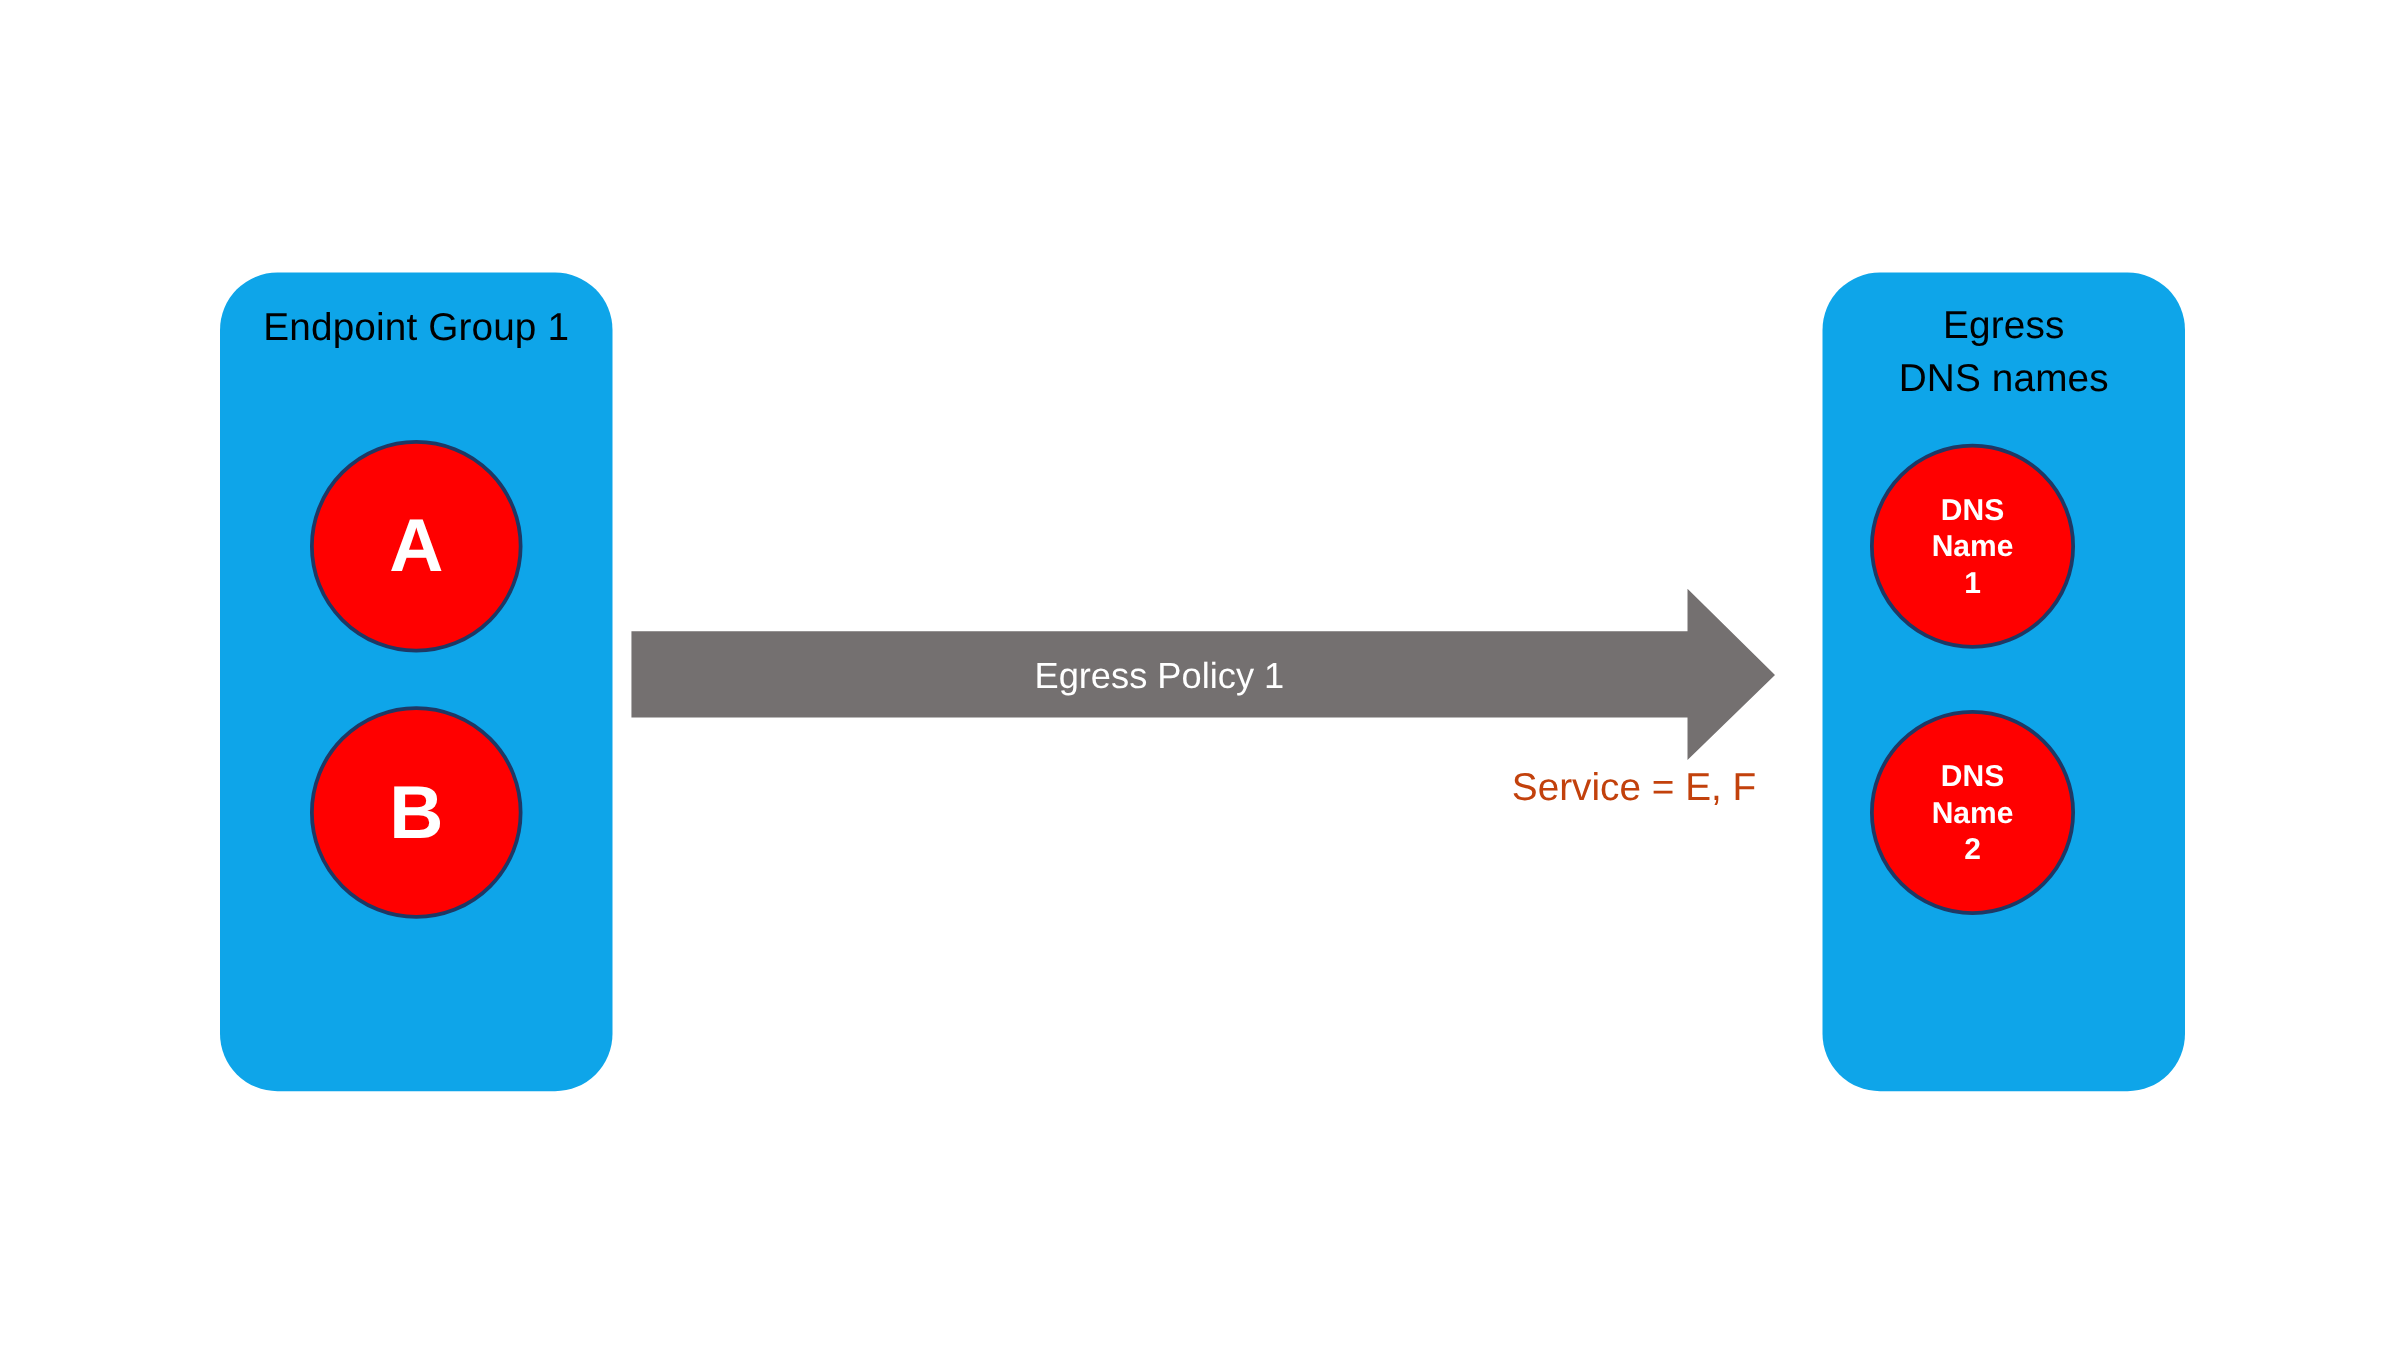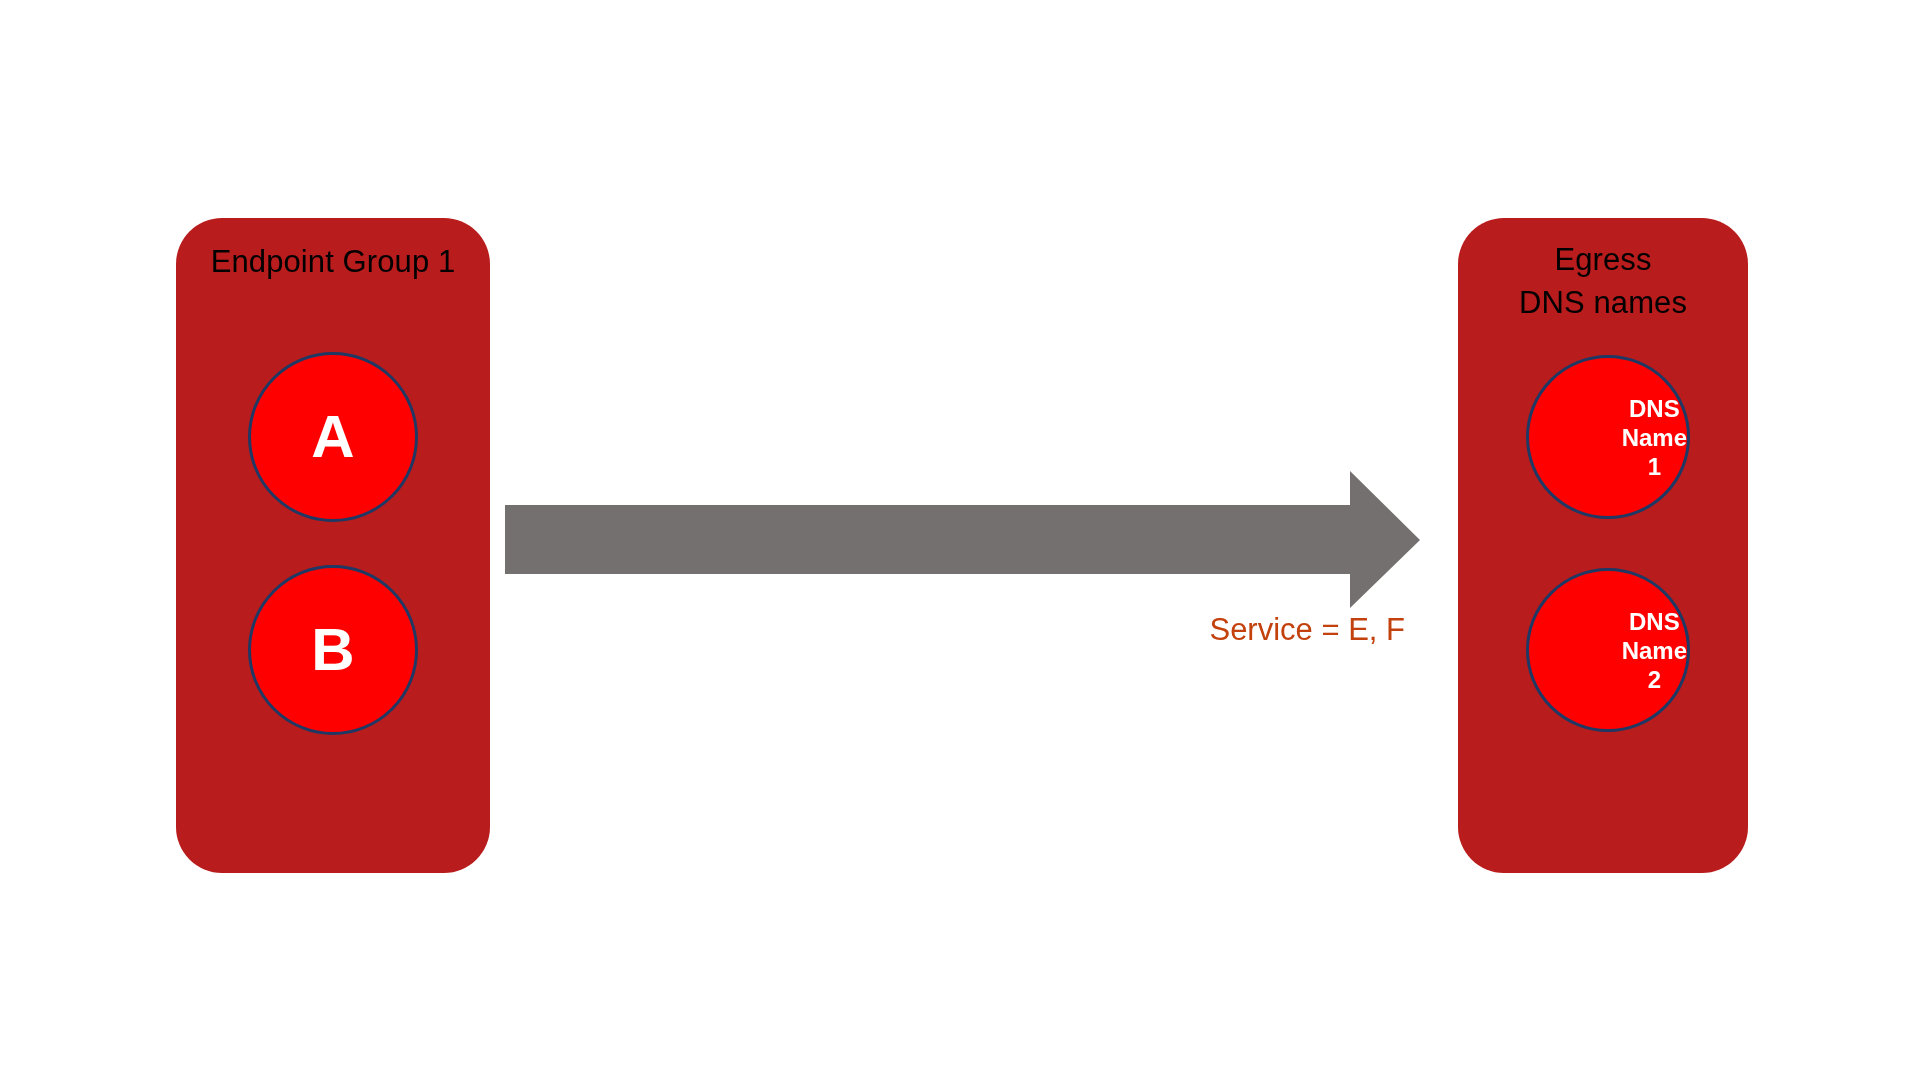--- a/index.html
+++ b/index.html
@@ -20,21 +20,21 @@
     position: absolute;
     left: 0;
     top: 0;
     width: 1920px;
     height: 1080px;
   }
 
   
   .group-panel {
     position: absolute;
-    background: #b91c1c;
+    background: #0ea5e9;
     border-radius: 46px;
     box-sizing: border-box;
   }
   #left-panel  { left: 176px; top: 218px; width: 314px; height: 655px; }
   #right-panel { left: 1458px; top: 218px; width: 290px; height: 655px; }
 
   .panel-title {
     position: absolute;
     left: 0;
     width: 100%;
@@ -69,25 +69,24 @@
     left: 72px;
     font-size: 60px;
     line-height: 60px;
   }
   #circle-a { top: 134px; }
   #circle-b { top: 347px; }
 
   .dns-circle {
     width: 164px;
     height: 164px;
-    left: 68px;
+    left: 38px;
     font-size: 24px;
     line-height: 29px;
     white-space: pre-line;
-    justify-content: flex-end;
   }
   #circle-dns-1 { top: 137px; }
   #circle-dns-2 { top: 350px; }
 
   
   #policy-arrow {
     position: absolute;
     left: 505px;
     top: 471px;
     width: 915px;
@@ -134,20 +133,21 @@
       <span>B</span>
     </div>
   </div>
 
   <div id="policy-arrow">
     <svg width="915" height="137" viewBox="0 0 915 137">
       <polygon points="0,34 845,34 845,0 915,69 845,137 845,103 0,103" fill="#747070"></polygon>
     </svg>
   </div>
 
+  <div id="arrow-label">Egress Policy 1</div>
 
   <div id="service-label">Service = E, F</div>
 
   <div id="right-panel" class="group-panel">
     <div class="panel-title">Egress
 DNS names</div>
 
     <div id="circle-dns-1" class="node-circle dns-circle">
       <span>DNS
 Name

